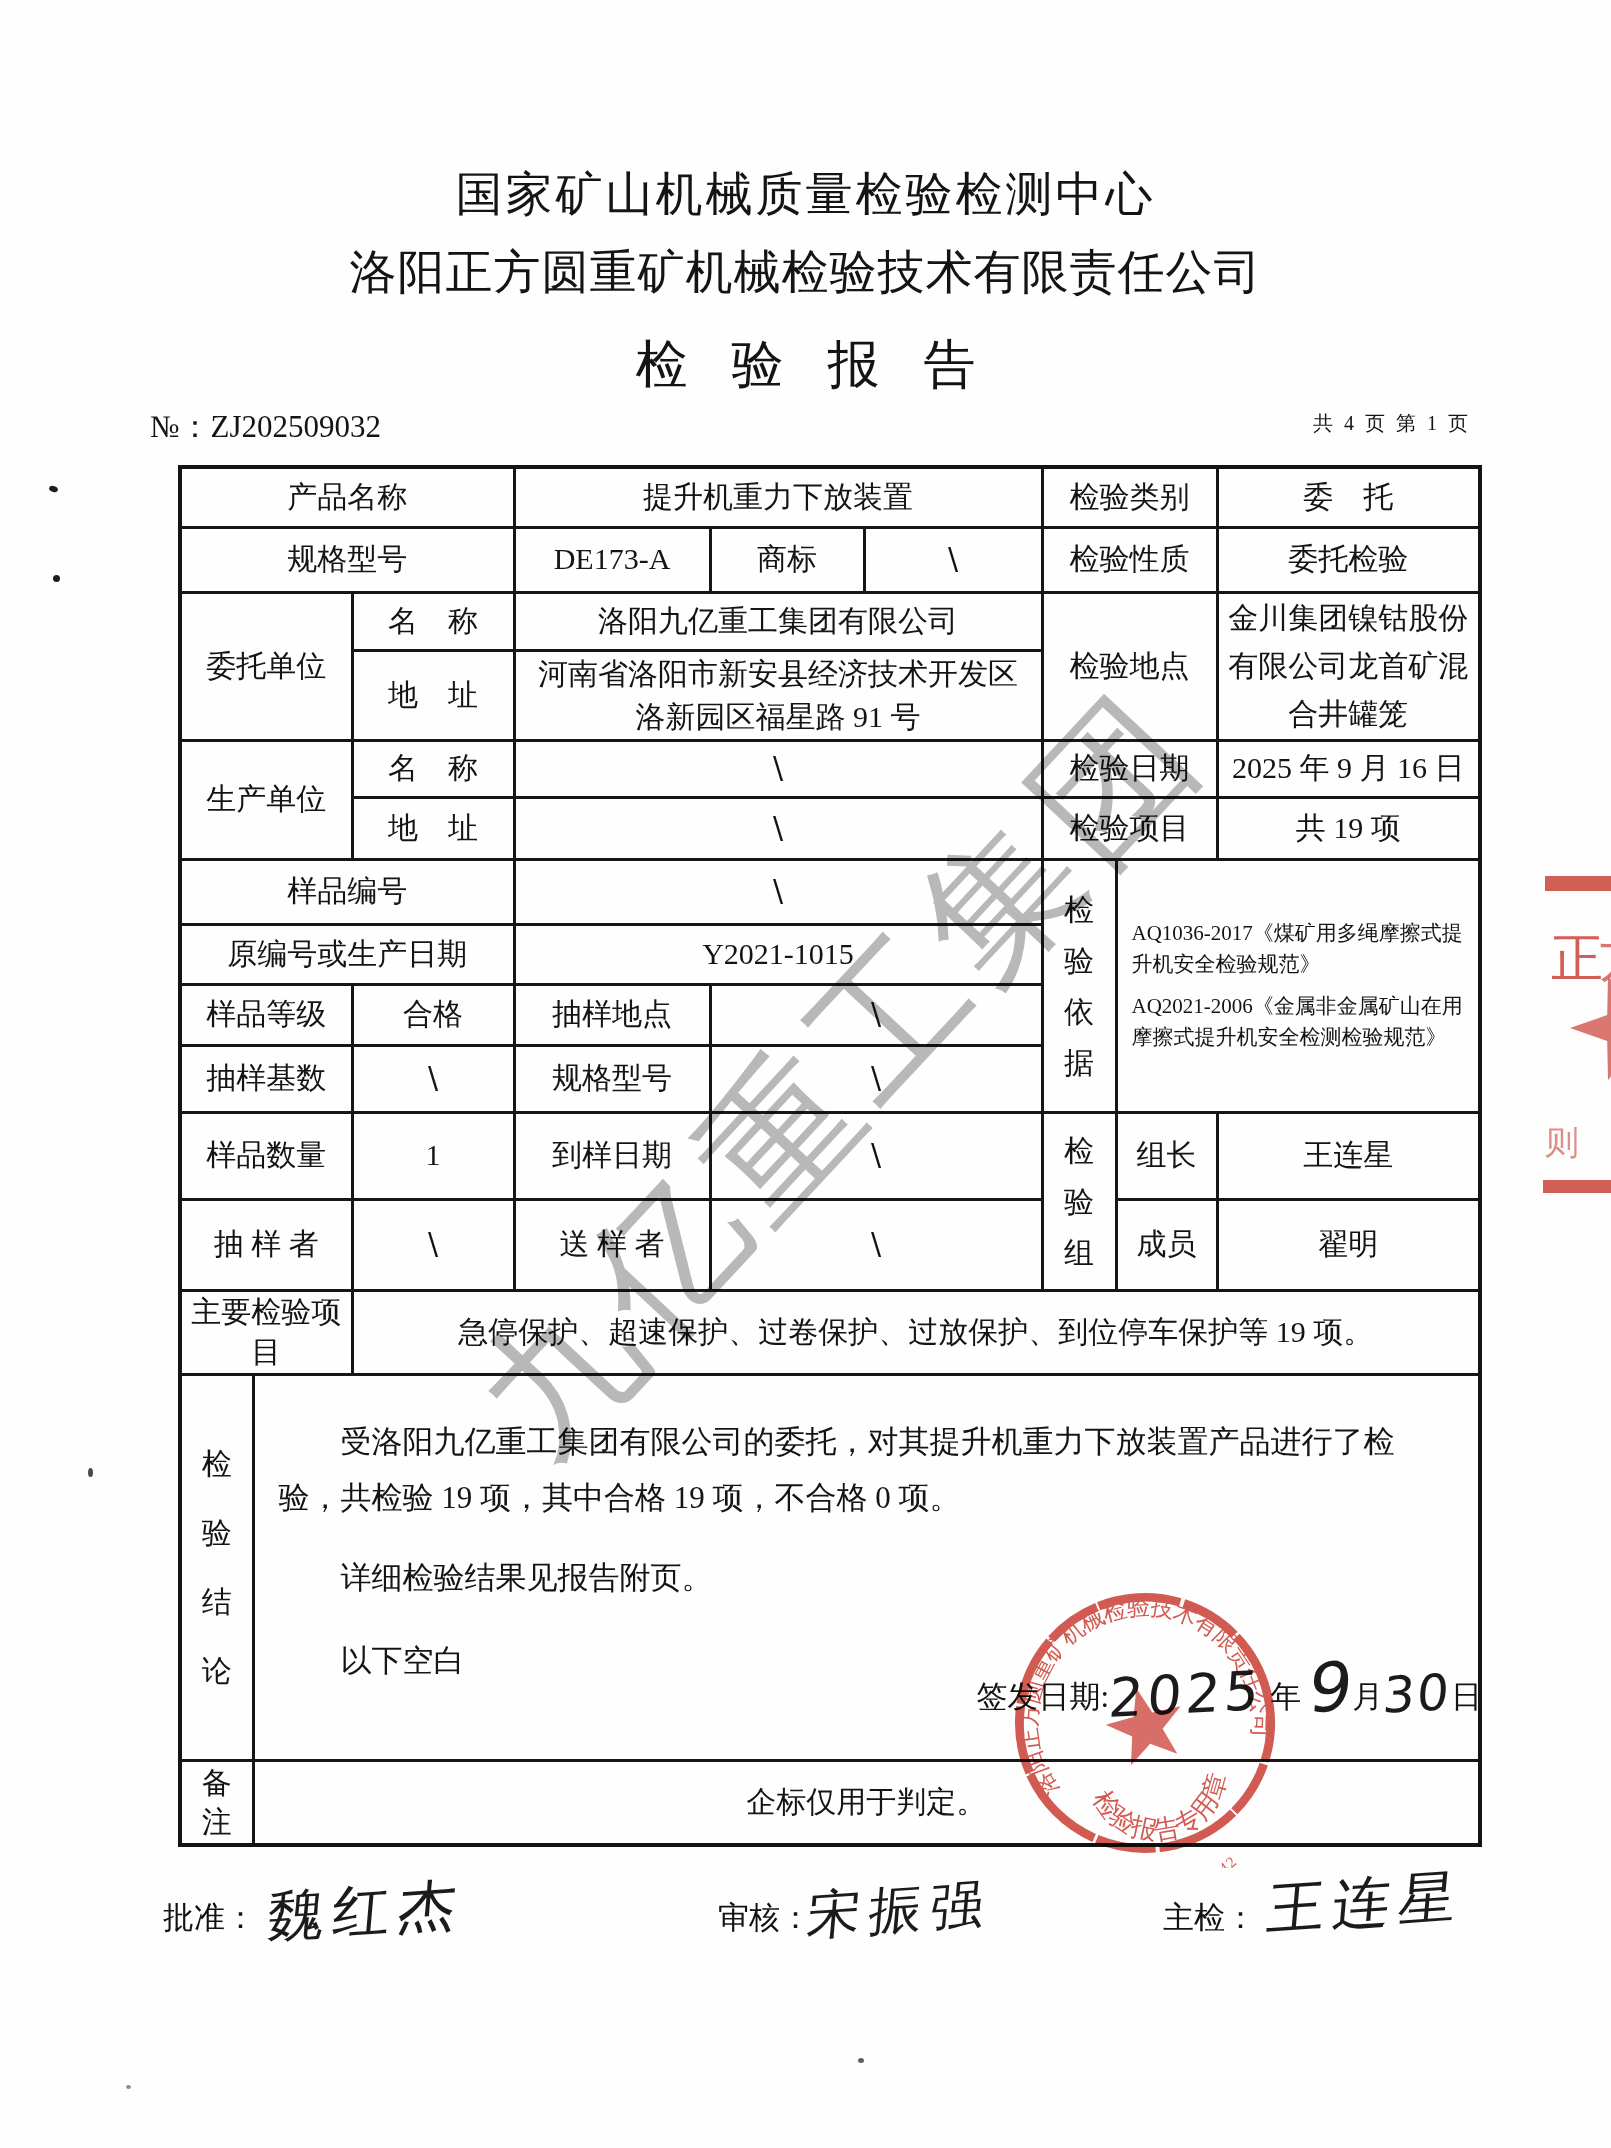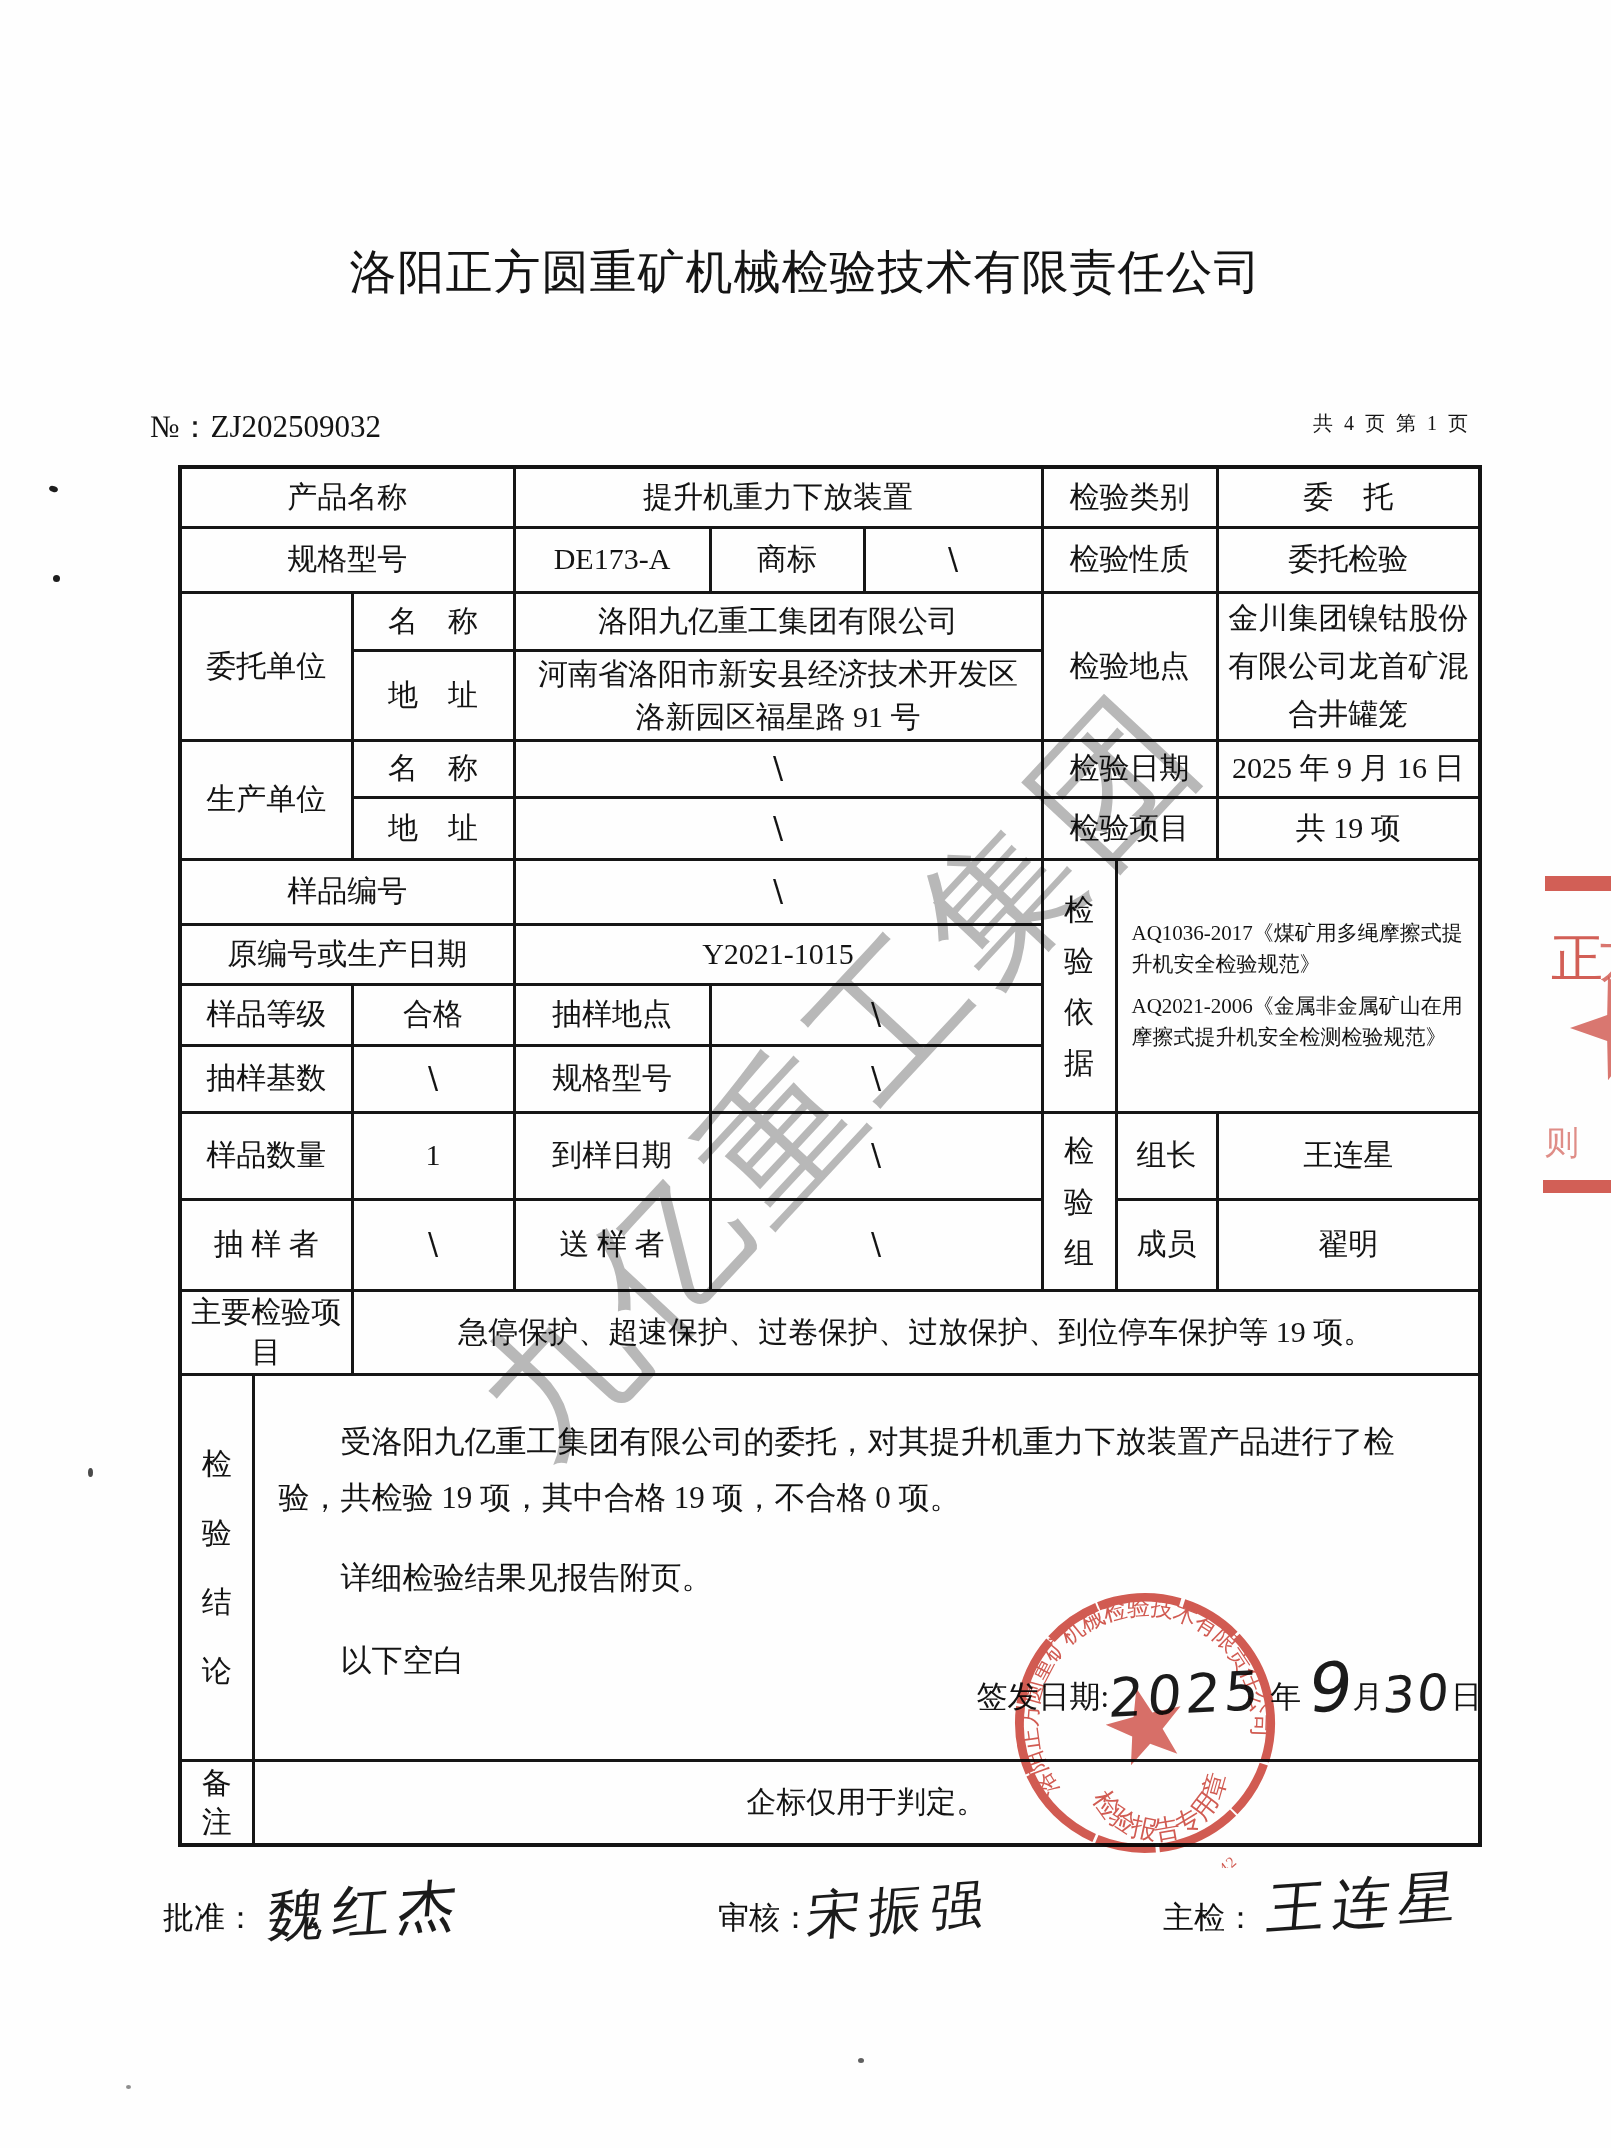--- a/index.html
+++ b/index.html
@@ -52,21 +52,23 @@
              mix-blend-mode:multiply;opacity:.82;}
   .sealEdge{position:absolute;left:1539px;top:858px;width:72px;height:345px;z-index:4;
             mix-blend-mode:multiply;opacity:.8;}
   .speck{position:absolute;background:#1d1d1d;border-radius:50%;z-index:2;}
 </style>
 </head>
 <body>
 
 <div class="page">
 
+  <div class="title1">国家矿山机械质量检验检测中心</div>
   <div class="title2">洛阳正方圆重矿机械检验技术有限责任公司</div>
+  <div class="title3">检验报告</div>
   <div class="metaNo"><span>№：</span><span>ZJ202509032</span></div>
   <div class="metaPages">共 4 页  第 1 页</div>
 
   <table class="rpt">
     <colgroup>
       <col style="width:73px">
         <col style="width:99px">
         <col style="width:162px">
       <col style="width:196px">
         <col style="width:154px">

